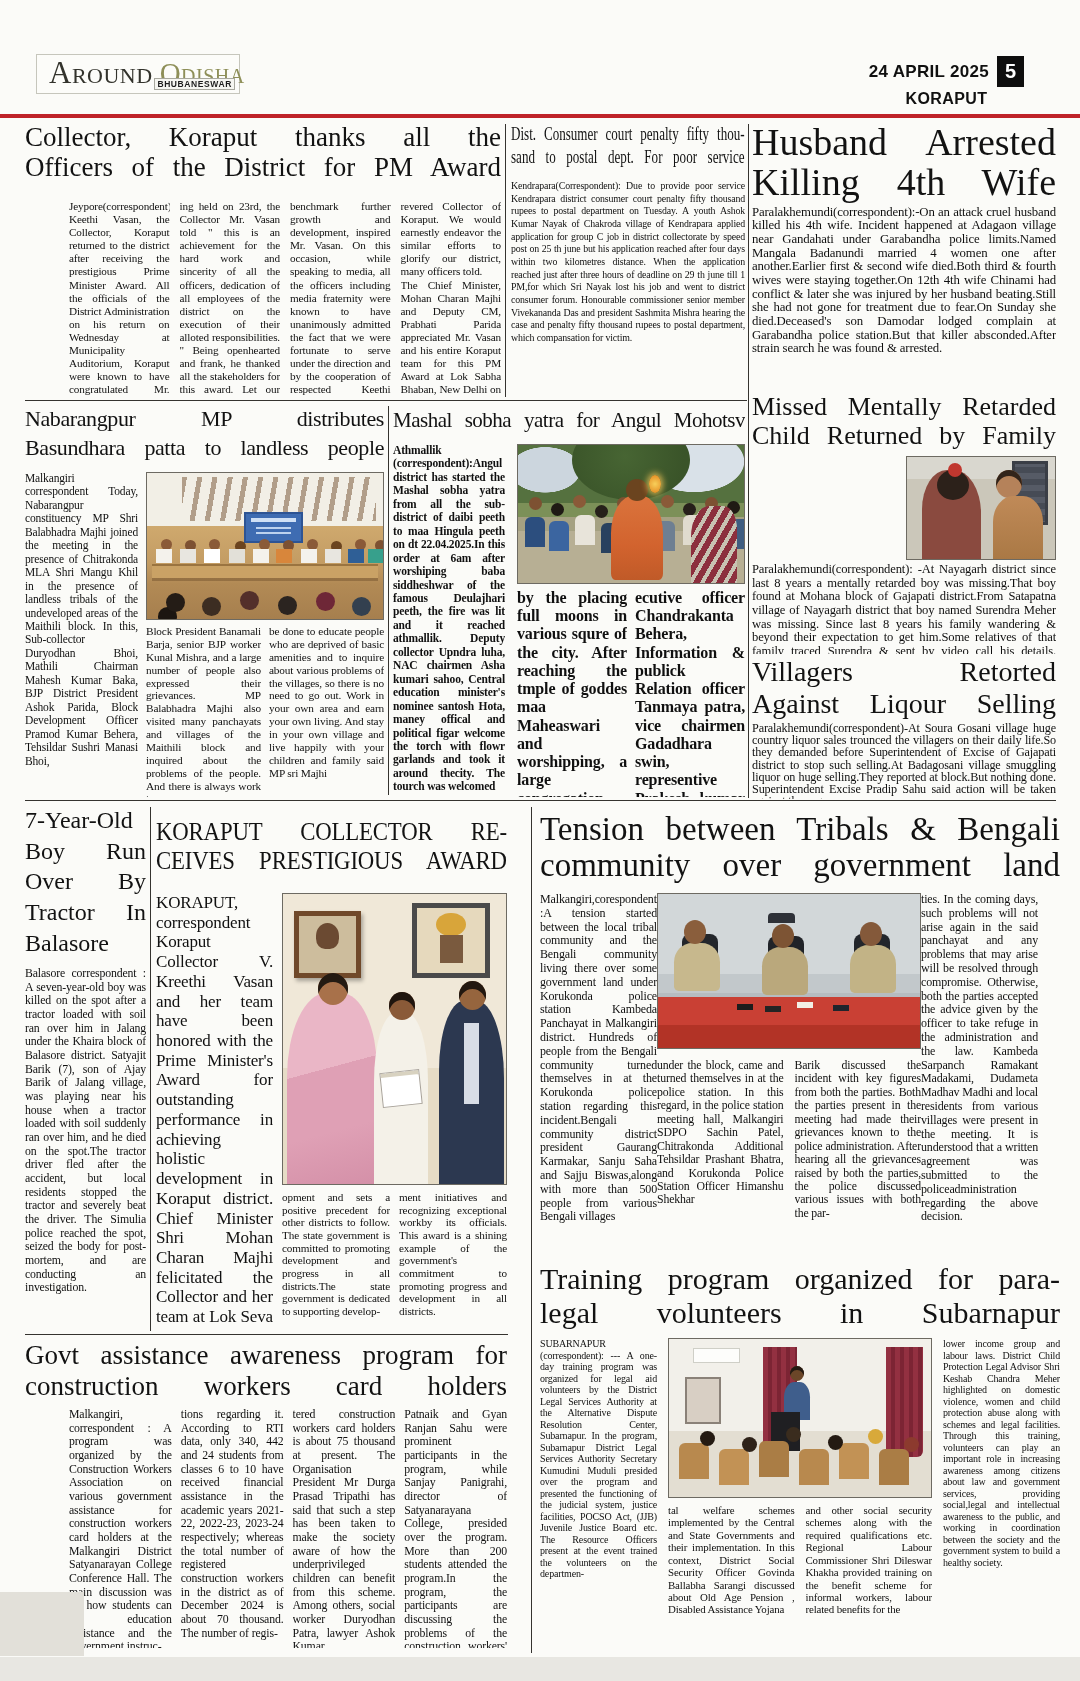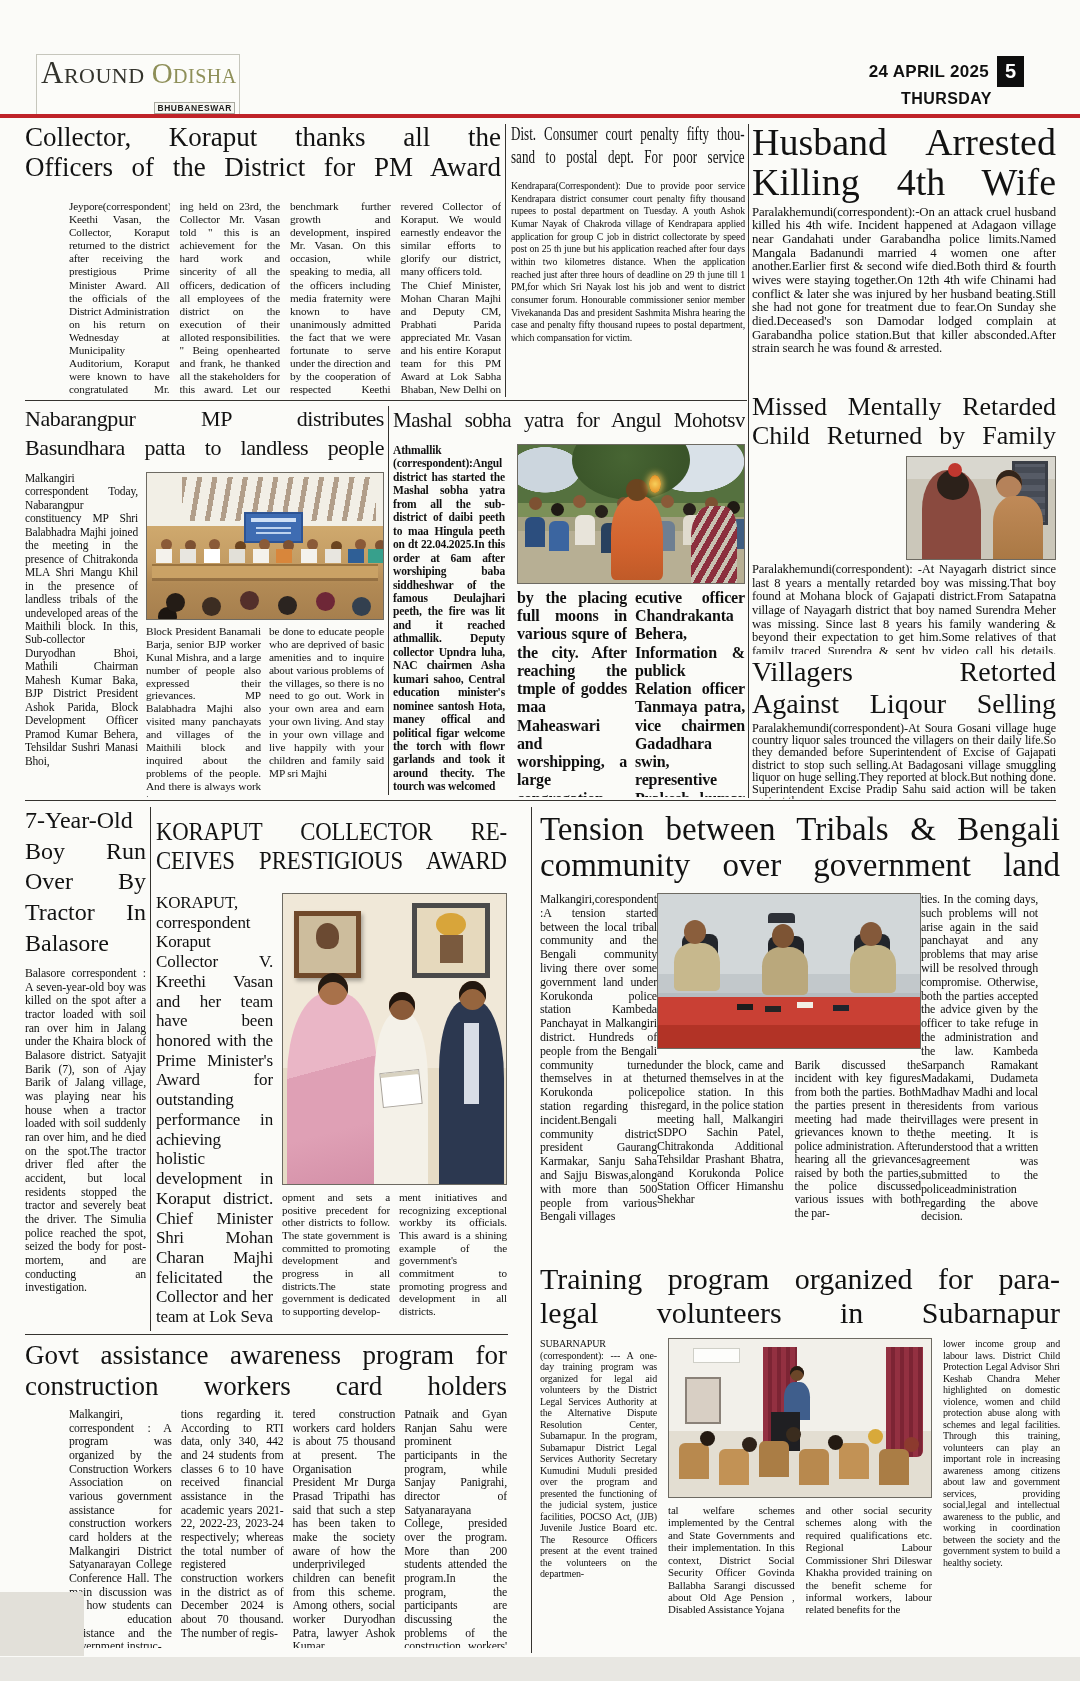--- a/index.html
+++ b/index.html
@@ -3,22 +3,22 @@
 <meta charset="utf-8">
 <style>
   * { margin:0; padding:0; box-sizing:border-box; }
   html,body { background:#9a9a9a; }
   .page { position:relative; width:1080px; height:1681px; margin:0 auto;
           background:#fbfbf8; color:#101010; overflow:hidden;
           font-family:"Liberation Serif", serif; }
   .abs { position:absolute; }
 
   
-  .logo-box { position:absolute; left:36px; top:54px; width:204px; height:64px;
-              border:1px solid #c6c6bc; background:#fcfcf9; padding:2px 4px; }
+  .logo-box { position:absolute; left:36px; top:54px; width:204px; height:40px;
+              border:1px solid #c6c6bc; background:#fcfcf9; padding:2px 12px; }
   .logo-line { display:flex; align-items:baseline; gap:7px; white-space:nowrap; }
   .logo-around { font-variant:small-caps; font-size:31px; line-height:1; letter-spacing:.5px; color:#33332c; }
   .logo-odisha { font-variant:small-caps; font-size:29px; line-height:1; letter-spacing:.5px; color:#8e8f58; }
   .logo-city { position:absolute; right:4px; bottom:3px; font-family:"Liberation Sans",sans-serif;
                font-size:8.5px; font-weight:bold; letter-spacing:.6px; color:#1d1d1d;
                border:1px solid #a8a89e; padding:0 2px; background:#f6f6f1; }
   .date-block { position:absolute; right:56px; top:56px; text-align:center;
                 font-family:"Liberation Sans",sans-serif; color:#101010; }
   .date-line { display:flex; align-items:center; justify-content:flex-end; gap:8px; }
   .date-text { font-size:17px; font-weight:bold; letter-spacing:.3px; }
@@ -251,21 +251,21 @@
         <span class="logo-around">Around</span>
         <span class="logo-odisha">Odisha</span>
       </div>
       <span class="logo-city">BHUBANESWAR</span>
     </div>
     <div class="date-block">
       <div class="date-line">
         <span class="date-text">24 APRIL 2025</span>
         <span class="page-num">5</span>
       </div>
-      <div class="day-text">THURSDAY</div>
+      <div class="day-text">KORAPUT</div>
     </div>
   </header>
   <div class="abs red-rule"></div>
 
   <div class="vrule" id="v1"></div>
   <div class="vrule" id="v2"></div>
   <div class="vrule" id="v3"></div>
   <div class="vrule" id="v4"></div>
   <div class="vrule" id="v5"></div>
   <div class="hrule" id="h1"></div>

